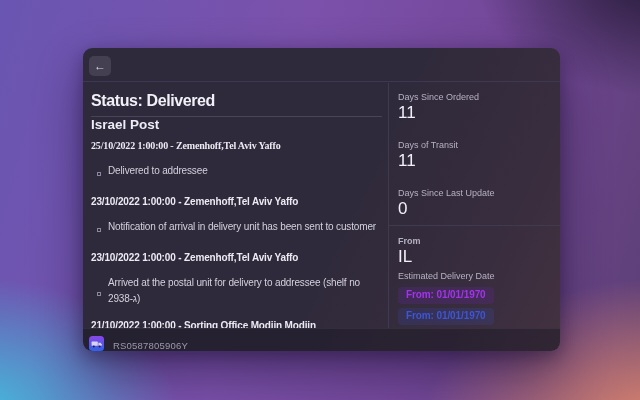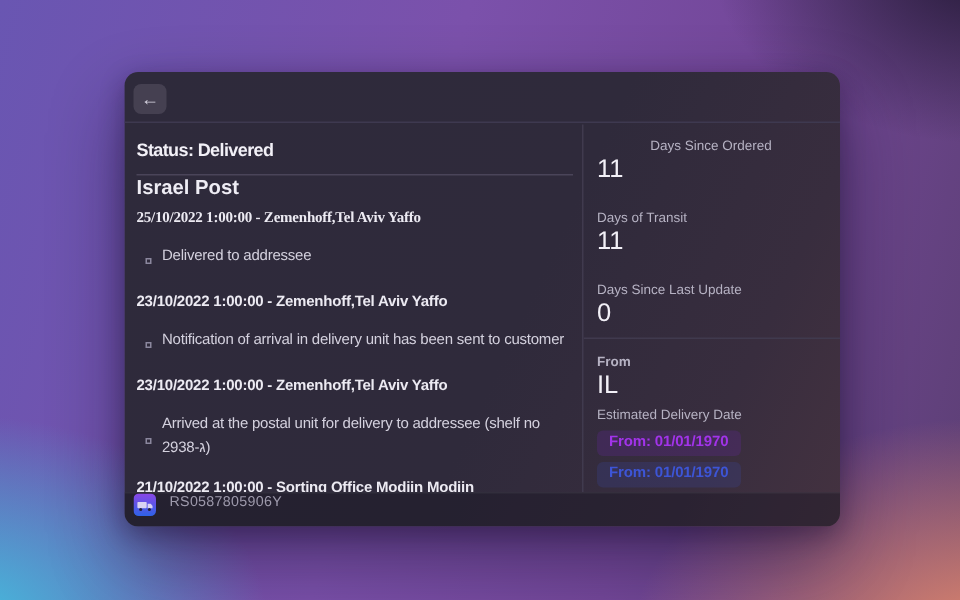--- a/index.html
+++ b/index.html
@@ -40,21 +40,21 @@
     position: absolute; left: 0; top: 0; width: 305px; height: 100%;
     padding: 8px 6px 0 8px; overflow: hidden;
   }
   .vdivider { position: absolute; left: 305px; top: 0; bottom: 0; width: 1px; background: #403a4e; }
   .sidebar {
     position: absolute; left: 306px; top: 0; right: 0; height: 100%;
     padding: 8px 10px 0 9px; overflow: hidden;
   }
 
   h1.status-title {
-    font-size: 12px; line-height: 19px; font-weight: 700; color: #f2f0f7;
+    font-size: 16px; line-height: 19px; font-weight: 700; color: #f2f0f7;
     letter-spacing: -0.4px;
   }
   .title-divider { margin-top: 6px; height: 1px; background: #4a4459; }
   h2.carrier { font-size: 13.5px; line-height: 16px; font-weight: 700; color: #eeecf4; }
 
   .evt-heading {
     font-size: 10px; line-height: 14px; font-weight: 700; color: #eceaf2;
     letter-spacing: -0.15px; margin-top: 16px; white-space: nowrap;
   }
   .event.first .evt-heading { margin-top: 6px; font-family: Liberation Serif, serif; }
@@ -62,38 +62,38 @@
   .evt-desc {
     display: flex; align-items: center; margin-top: 10px; padding-left: 6px;
     font-size: 10px; line-height: 16px; color: #d4d1de; letter-spacing: -0.15px;
   }
   .bullet {
     flex: none; width: 4px; height: 4px; margin: 5px 7px 0 0;
     border: 1px solid #8b879e; background: transparent;
   }
 
   .stat-label { font-size: 9px; line-height: 12px; color: #b6b2c3; margin-top: 19px; }
-  .stat-label.first { margin-top: 0; text-align: center; }
+  .stat-label.first { margin-top: 0; }
   .stat-value { font-size: 17px; line-height: 15px; color: #f2f0f7; margin-top: 2px; }
   .side-divider { margin: 9px -10px 0 -9px; height: 1px; background: #403a4e; }
   .stat-label.after-div { margin-top: 9px; font-weight: bold; }
   .stat-label.edd { margin-top: 6px; }
 
   .badge {
     display: inline-block; margin-top: 5px; padding: 2px 8px 3px 8px;
     border-radius: 4px; font-size: 10px; line-height: 12px; font-weight: 700;
     letter-spacing: -0.1px; white-space: nowrap;
   }
   .badge.purple { color: #a233ea; background: rgba(128,40,215,0.16); }
   .badge.blue   { color: #3d55d6; background: rgba(62,85,214,0.16); margin-top: 4px; }
   .badge-row { line-height: 0; }
 
   .footer {
     position: absolute; left: 0; bottom: 0; right: 0; height: 23px;
-    display: flex; align-items: flex-start; padding: 0 6px;
+    display: flex; align-items: flex-end; padding: 0 6px;
     background: rgba(22,18,31,0.38); border-top: 1px solid rgba(255,255,255,0.06);
   }
   .app-icon { flex: none; width: 15px; height: 15px; display: inline-block; }
   .tracking-num { margin-left: 9px; font-size: 9.5px; color: #9d99ab; letter-spacing: 0.2px; }
 </style>
 </head>
 <body>
 
 <div class="stage">
   <div class="window">

